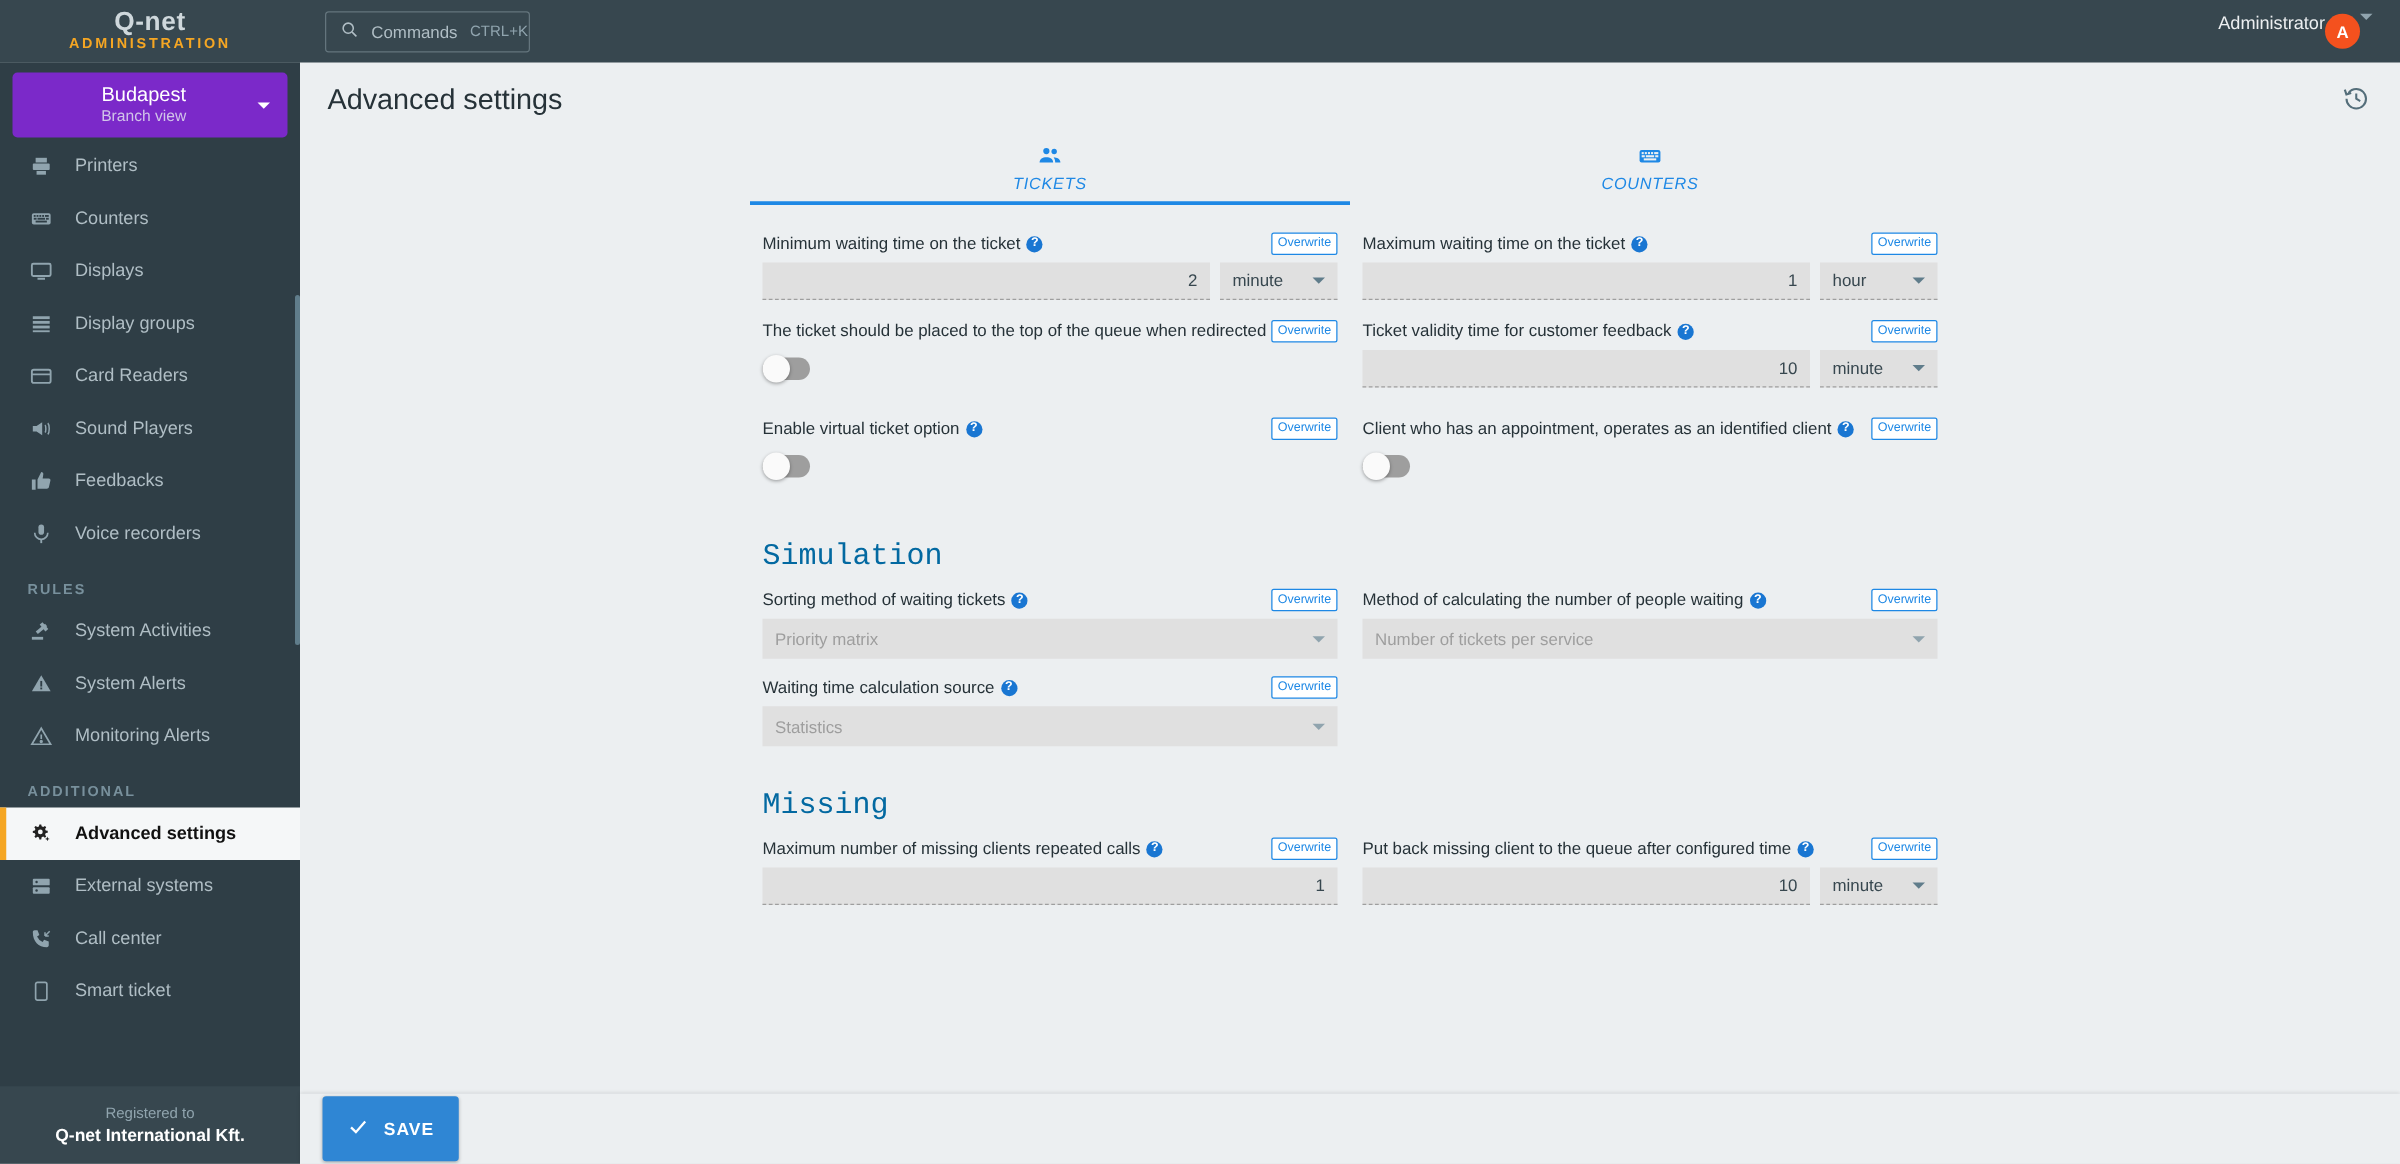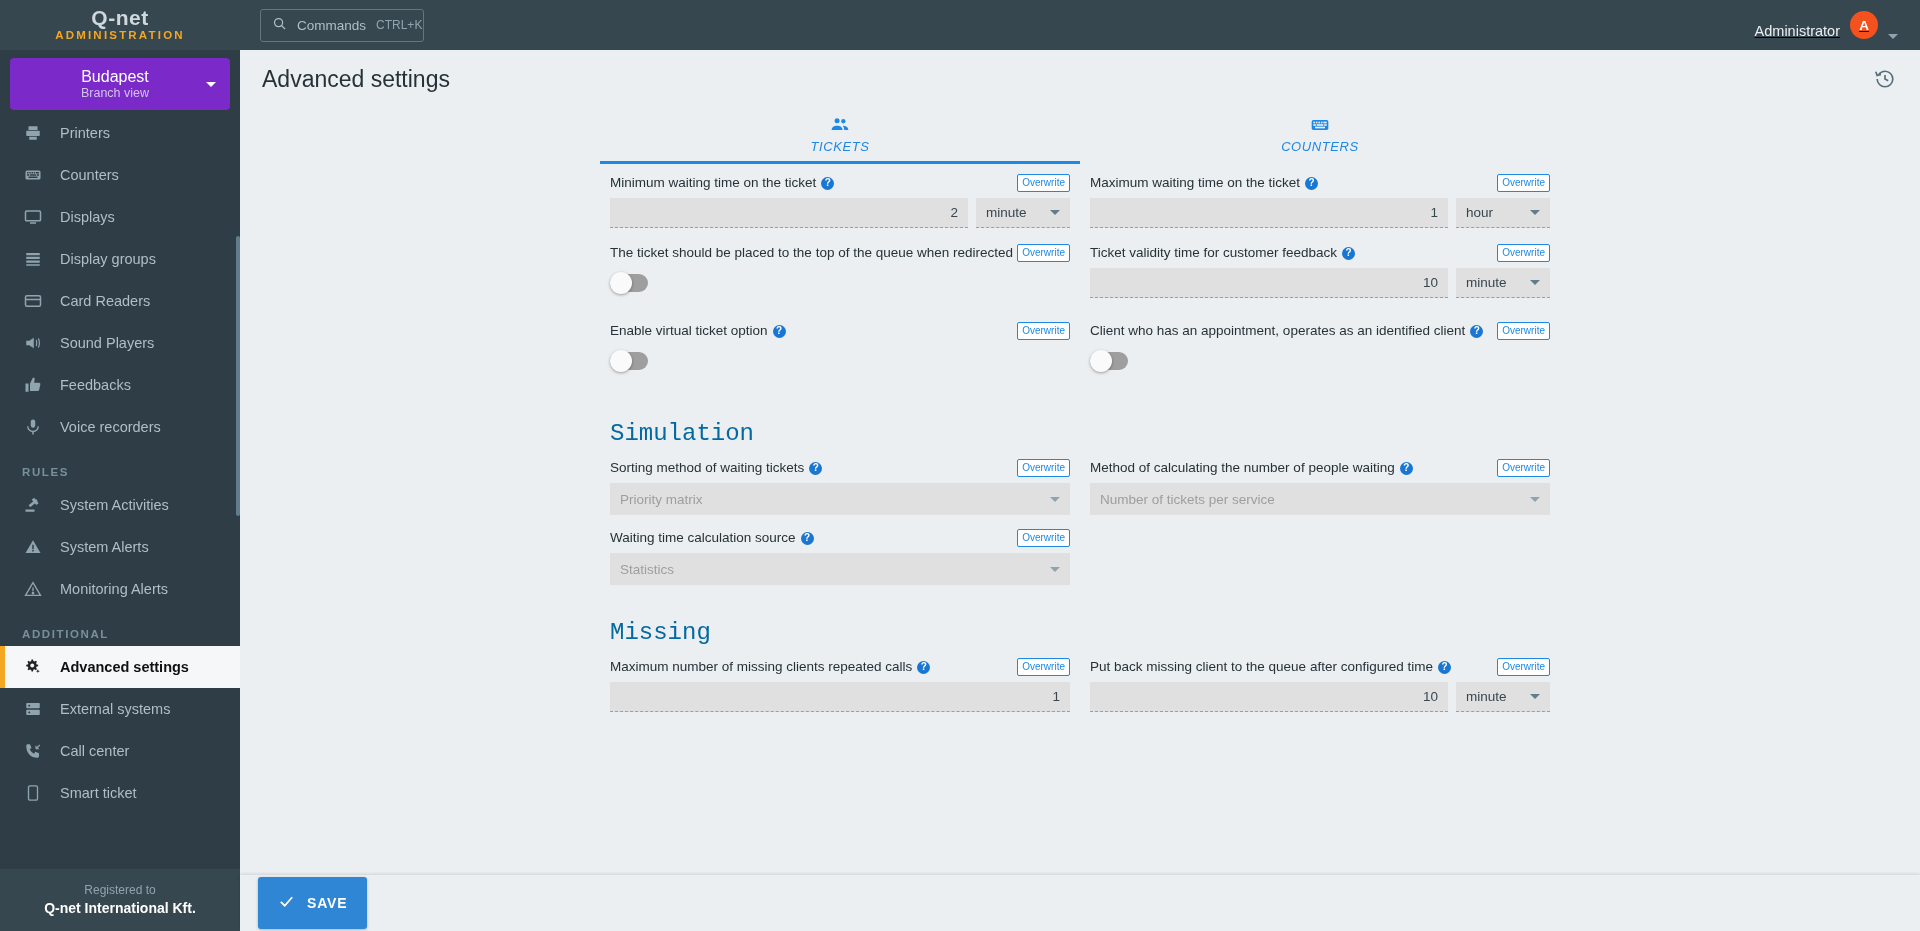--- a/index.html
+++ b/index.html
@@ -29,21 +29,21 @@
     line-height: 14px;
   }
   .cmdbox {
     margin-left: 20px; height: 33px; width: 164px;
     border: 1px solid #64757d; border-radius: 3px;
     display: flex; align-items: center; gap: 10px; padding: 0 11px;
     color: #b0bec5; font-size: 13.5px; cursor: pointer; background: transparent;
   }
   .cmdbox .kbd { color: #90a4ae; font-size: 12px; }
   .topbar-right {
-    margin-left: auto; margin-right: 22px; display: flex; align-items: flex-end; gap: 10px; text-decoration: underline;
+    margin-left: auto; margin-right: 22px; display: flex; align-items: flex-start; 
   }
   .user-name { color: #eceff1; font-size: 14.5px; }
   .avatar {
     width: 28px; height: 28px; border-radius: 50%; background: #f4511e;
     color: #fff; font-size: 13.5px; font-weight: bold;
     display: flex; align-items: center; justify-content: center;
   }
   .caret-down {
     width: 0; height: 0; border-left: 5px solid transparent; border-right: 5px solid transparent;
     border-top: 5px solid #90a4ae; cursor: pointer;
@@ -96,21 +96,21 @@
 
   
   .main { flex: 1; display: flex; flex-direction: column; min-width: 0; background: #eceff1; }
   .page-head {
     height: 58px; display: flex; align-items: center; padding: 0 24px 0 22px; flex: 0 0 58px;
   }
   .page-title { font-size: 23px; color: #263238; font-weight: normal; }
   .history-btn { margin-left: auto; cursor: pointer; display: flex; }
 
   .content { flex: 1; overflow: hidden; padding: 0 0 0 0; }
-  .form-wrap { width: 960px; margin: 4px auto; }
+  .form-wrap { width: 960px; margin: 16px auto; }
 
   .tabs { display: flex; width: 960px; margin: 0 auto; font-style: italic; }
   .tab {
     flex: 1; height: 56px; display: flex; flex-direction: column;
     align-items: center; justify-content: center; gap: 4px;
     color: #1e88e5; font-size: 13px; letter-spacing: .6px; cursor: pointer;
     border-bottom: 3px solid transparent;
   }
   .tab.active { border-bottom-color: #1e88e5; }
   .tab .tic { color: #1e88e5; display: flex; }

